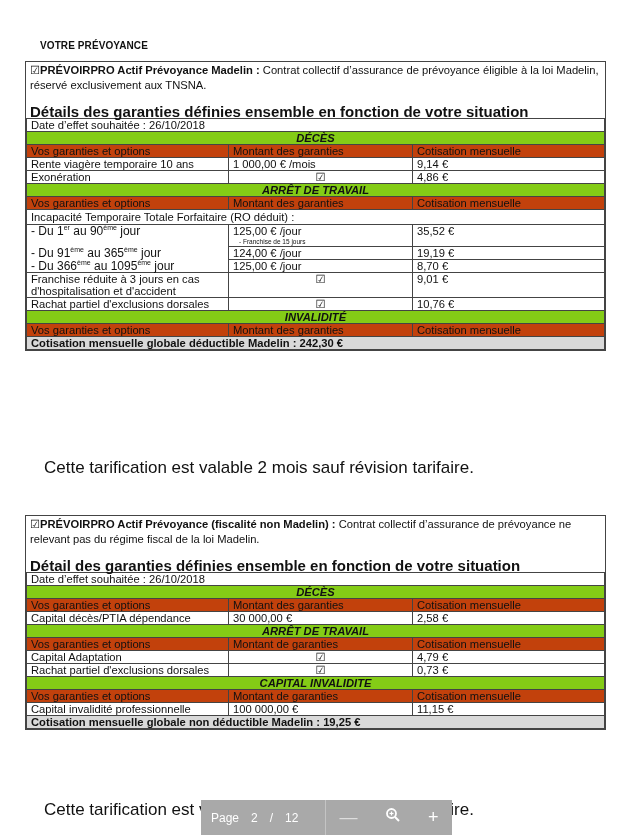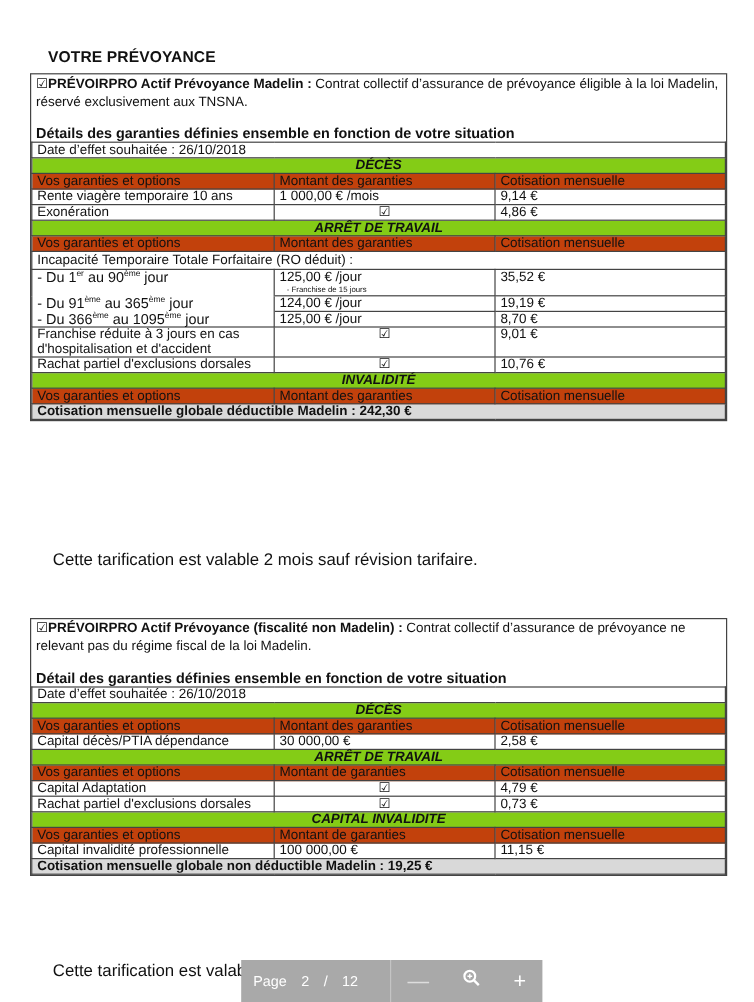--- a/index.html
+++ b/index.html
@@ -1,35 +1,35 @@
 <!DOCTYPE html>
 <html><head>
 <meta charset="utf-8">
 <style>
   html, body { margin:0; padding:0; }
   body { width:628px; height:835px; background:#ffffff; position:relative; overflow:hidden;
          font-family:"Liberation Sans", sans-serif; color:#111; }
   .page { position:absolute; left:0; top:0; width:628px; height:835px; background:#fff; }
-  .title { position:absolute; left:40px; top:40px; font-size:13px; font-weight:bold; letter-spacing:0.1px; }
+  .title { position:absolute; left:40px; top:40px; font-size:10px; font-weight:bold; letter-spacing:0.1px; }
   .block { position:absolute; left:25px; width:579px; border:1px solid #444; border-top:1px solid #444; }
   .intro { padding:1px 4px 0 4px; font-size:11.2px; line-height:15px; }
   .intro b { font-weight:bold; }
-  .detail-title { padding:0 4px; font-size:12px; font-weight:bold; line-height:13px; margin-top:12px; }
+  .detail-title { padding:0 4px; font-size:15px; font-weight:bold; line-height:13px; margin-top:12px; }
   table { width:100%; border-collapse:collapse; font-size:11.2px; table-layout:fixed; }
   td { border:1px solid #444; padding:0 4px; line-height:12px; height:12px; vertical-align:top; white-space:nowrap; }
   td.wrap { white-space:normal; }
   .sec { background:#84cc16; text-align:center; font-weight:bold; font-style:italic; }
   .hdr td { background:#c2410c; }
   .sum { background:#d9d9d9; font-weight:bold; }
   .chk { text-align:center; }
   .noline-b { border-bottom:none; }
   .noline-t { border-top:none; }
   sup { font-size:7px; line-height:0; }
   .small { font-size:6.5px; line-height:9px; padding-left:6px; }
-  .note { position:absolute; left:44px; font-size:14px; }
+  .note { position:absolute; left:44px; font-size:17px; }
   .toolbar { position:absolute; left:201px; top:800px; width:251px; height:35px; background:#a9a9a9;
              display:flex; align-items:center; color:#fff; font-size:12px; }
   .toolbar .pg { display:flex; align-items:center; padding-left:10px; width:125px; height:100%; border-right:1px solid #c4c4c4; box-sizing:border-box; }
   .toolbar .pg span { margin-right:12px; }
   .toolbar .btns { display:flex; align-items:center; justify-content:space-around; flex:1; height:100%; font-size:18px; }
 </style>
 </head>
 <body>
 
 <div class="page">

